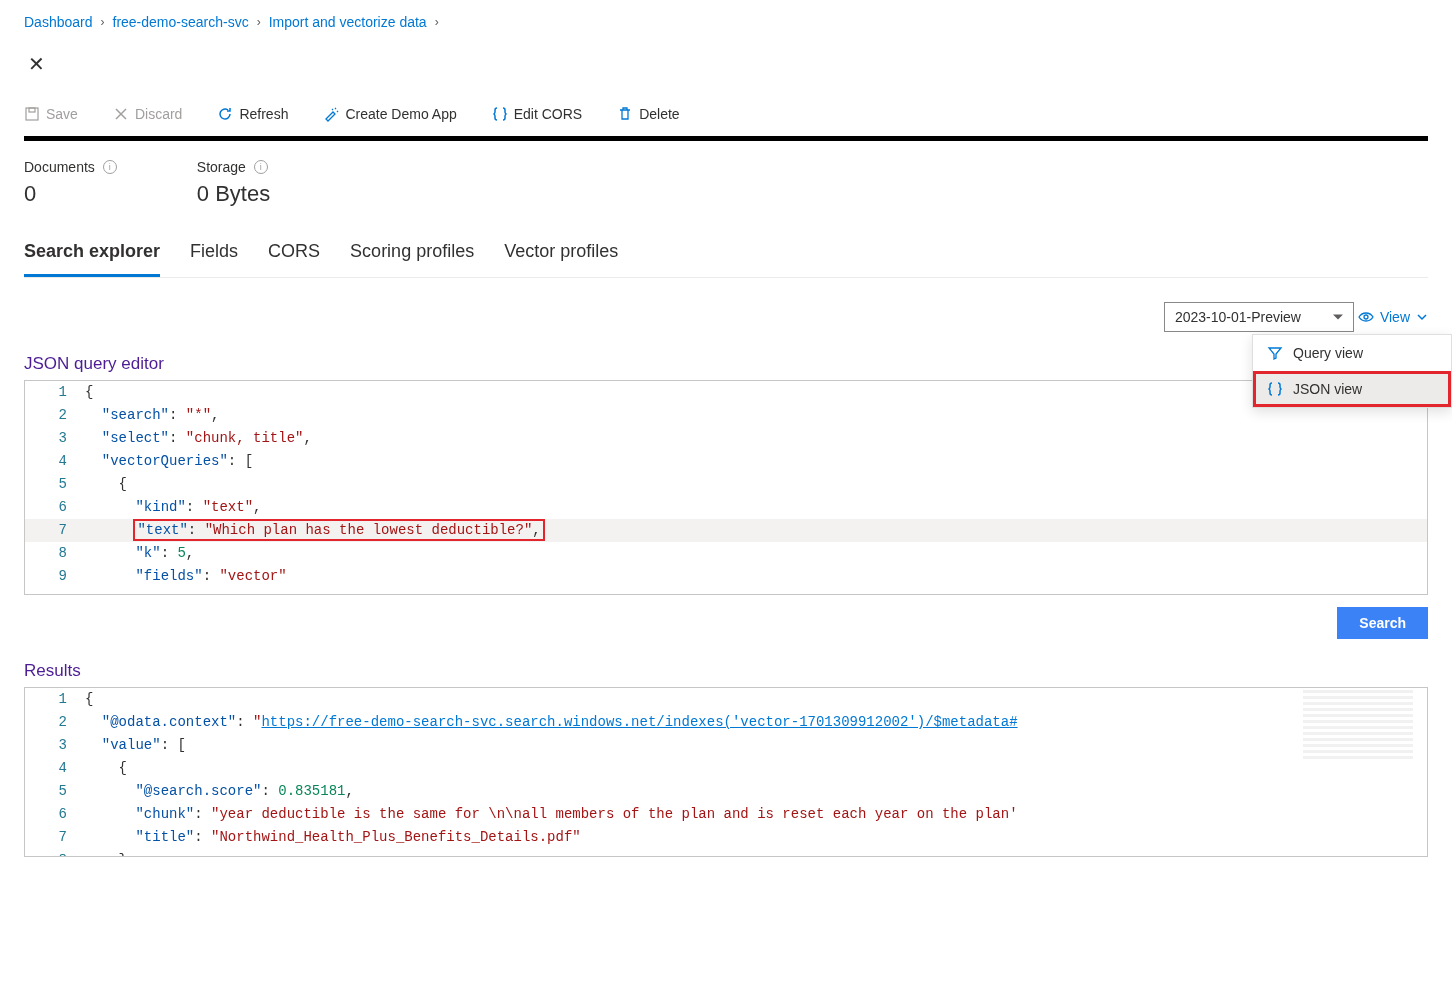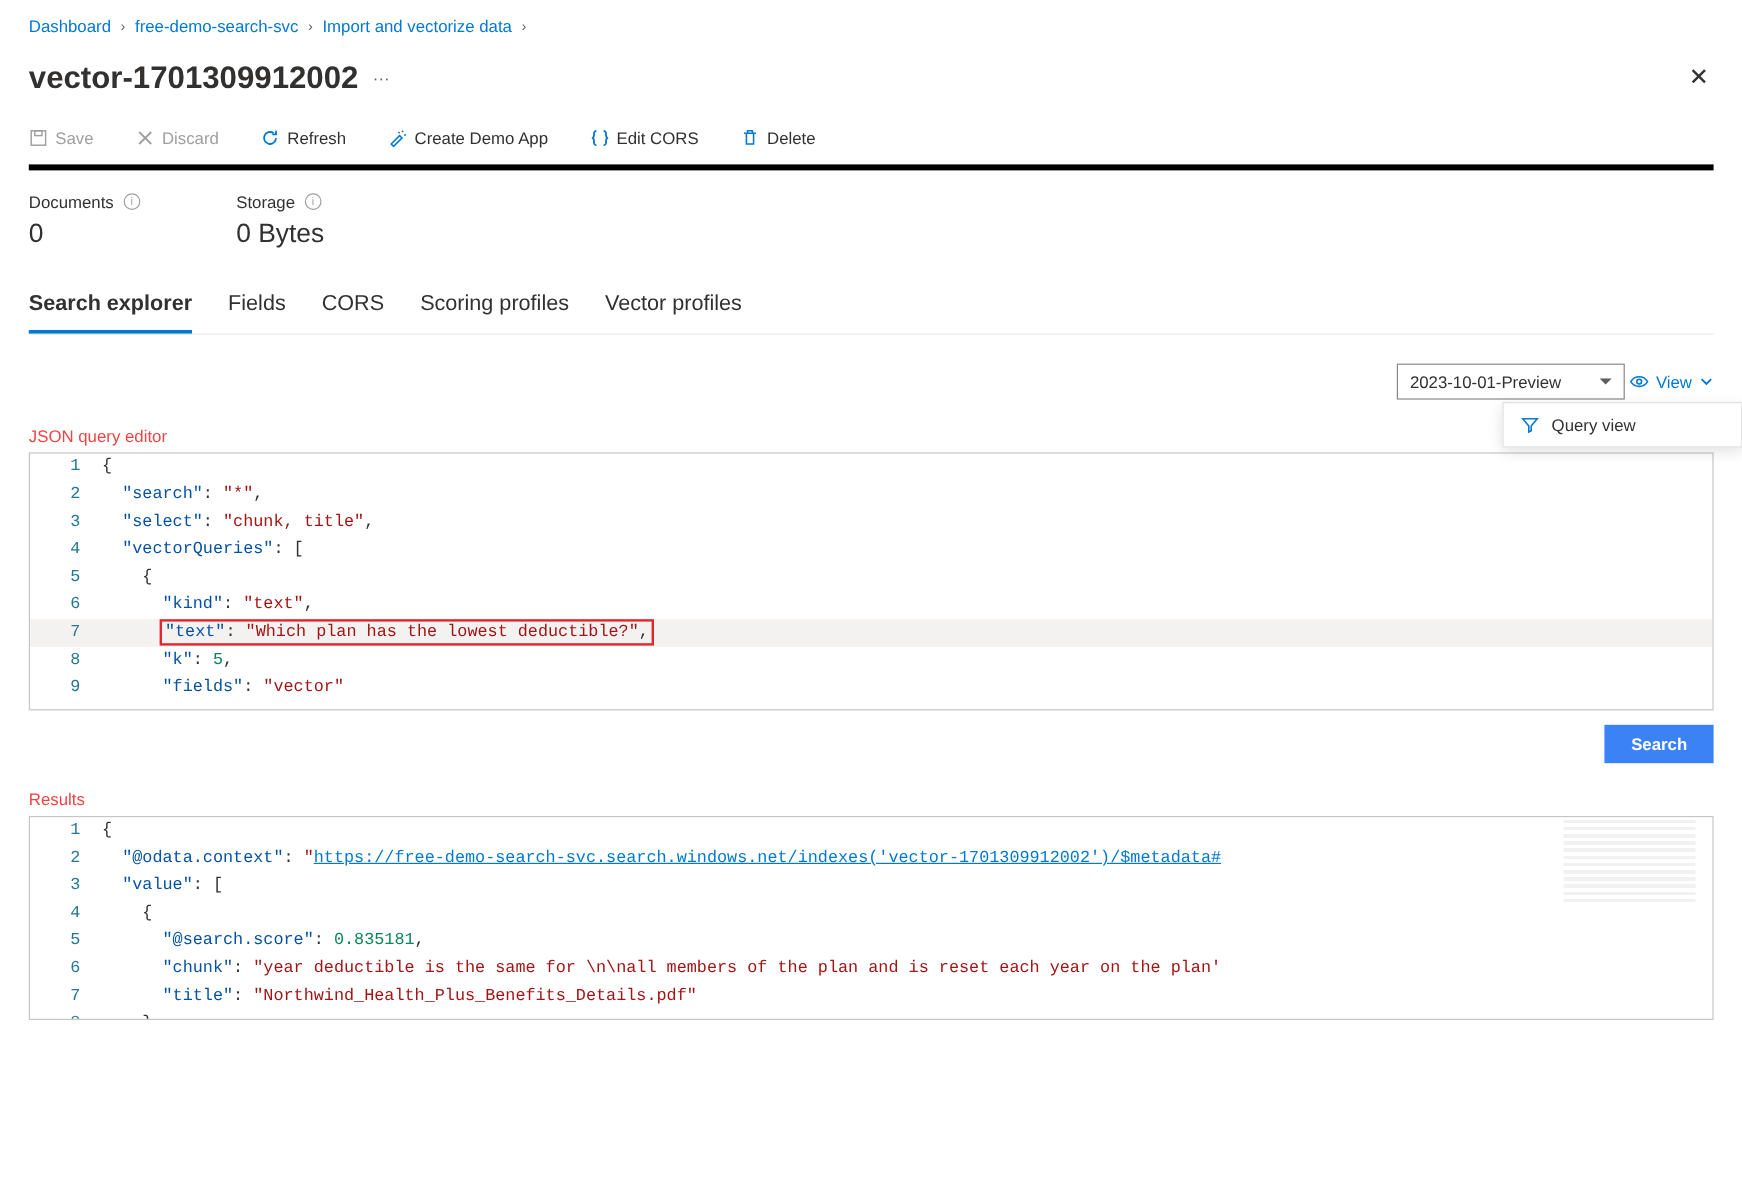--- a/index.html
+++ b/index.html
@@ -24,21 +24,21 @@
 .tab.active { border-bottom-color: #0078d4; font-weight: 600; }
 .controls-row { display: flex; justify-content: flex-end; align-items: center; gap: 4px; padding: 24px 0 12px; position: relative; }
 .api-select { border: 1px solid #8a8886; padding: 6px 30px 6px 10px; font-size: 14px; background: #fff; position: relative; min-width: 190px; }
 .api-select::after { content: ""; position: absolute; right: 10px; top: 50%; width: 0; height: 0; border-left: 5px solid transparent; border-right: 5px solid transparent; border-top: 5px solid #605e5c; transform: translateY(-50%); }
 .view-btn { color: #0078d4; display: flex; align-items: center; gap: 6px; cursor: pointer; }
 .view-dropdown { position: absolute; top: 56px; right: -24px; background: #fff; border: 1px solid #e1dfdd; box-shadow: 0 4px 12px rgba(0,0,0,0.12); min-width: 200px; z-index: 10; margin-left: 48px; }
 .view-item { display: flex; align-items: center; gap: 10px; padding: 10px 14px; cursor: pointer; }
 .view-item svg { width: 16px; height: 16px; }
 .view-item.selected { background: #edebe9; }
 .view-item.highlighted { outline: 3px solid #e3262d; outline-offset: -3px; }
-.section-label { font-size: 14px; color: #ef4444; margin: 10px 0 6px; }
+.section-label { font-size: 17px; color: #4c1d95; margin: 10px 0 6px; }
 .editor { border: 1px solid #c8c6c4; height: 215px; overflow: auto; position: relative; }
 .results-editor { border: 1px solid #c8c6c4; height: 170px; overflow: hidden; position: relative; }
 .code { font-family: Consolas, "Courier New", monospace; font-size: 14px; line-height: 23px; }
 .line { display: flex; }
 .gutter { width: 60px; text-align: right; padding-right: 18px; color: #237893; user-select: none; flex-shrink: 0; }
 .code-text { white-space: pre; flex: 1; }
 .line.hl { background: #f3f2f1; }
 .line.boxed .code-text .boxspan { outline: 2px solid #e3262d; padding: 1px 2px; }
 .tk-key { color: #0451a5; }
 .tk-str { color: #a31515; }
@@ -54,24 +54,20 @@
 <div class="breadcrumb">
   <a href="#">Dashboard</a>
   <span class="chev">›</span>
   <a href="#">free-demo-search-svc</a>
   <span class="chev">›</span>
   <a href="#">Import and vectorize data</a>
   <span class="chev">›</span>
 </div>
 
 <div class="title-row">
-  <div style="display:flex;align-items:center">
-    <h1>vector-1701309912002</h1>
-    <span class="more">···</span>
-  </div>
   <span class="close-x">✕</span>
 </div>
 
 <div class="toolbar">
   <div class="tbtn disabled">
     <svg viewBox="0 0 16 16" fill="none" stroke="currentColor" stroke-width="1.2">
         <rect x="2" y="2" width="12" height="12"></rect>
         <rect x="5" y="2" width="6" height="4"></rect>
       </svg>
     <span>Save</span>
@@ -148,20 +144,26 @@
         <path d="M2 4l4 4 4-4"></path>
       </svg>
   </div>
   <div class="view-dropdown">
     <div class="view-item">
       <svg viewBox="0 0 16 16" fill="none" stroke="#0078d4" stroke-width="1.3">
           <path d="M2 3h12l-5 6v4l-2 1v-5L2 3z"></path>
         </svg>
       <span>Query view</span>
     </div>
+    <div class="view-item selected highlighted">
+      <svg viewBox="0 0 16 16" fill="none" stroke="#0078d4" stroke-width="1.5">
+          <path d="M5 2c-1 0-2 1-2 2v2c0 1-1 2-1 2s1 1 1 2v2c0 1 1 2 2 2M11 2c1 0 2 1 2 2v2c0 1 1 2 1 2s-1 1-1 2v2c0 1-1 2-2 2"></path>
+        </svg>
+      <span>JSON view</span>
+    </div>
   </div>
 </div>
 
 <div class="section-label">JSON query editor</div>
 <div class="editor code" id="query-editor">
     <div class="line">
       <span class="gutter">1</span>
       <span class="code-text">{</span>
     </div>
     <div class="line">

